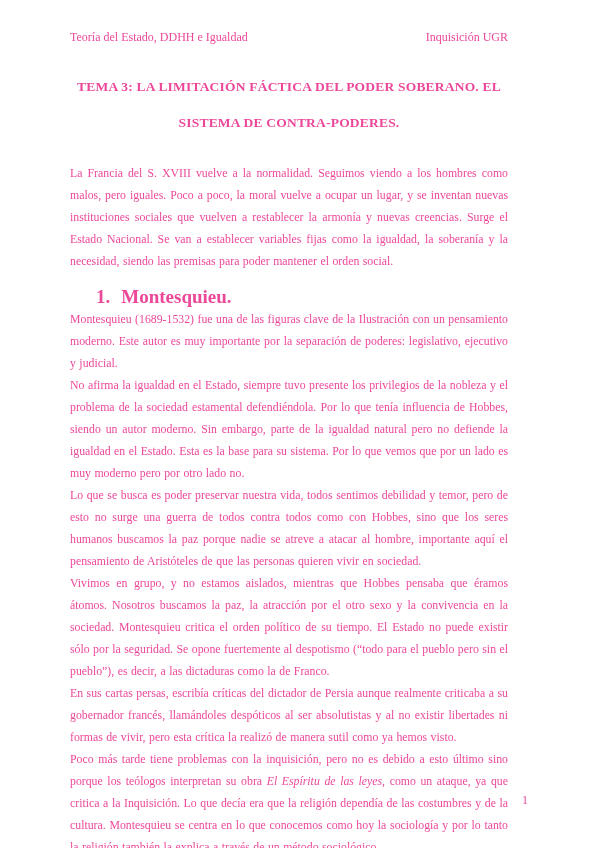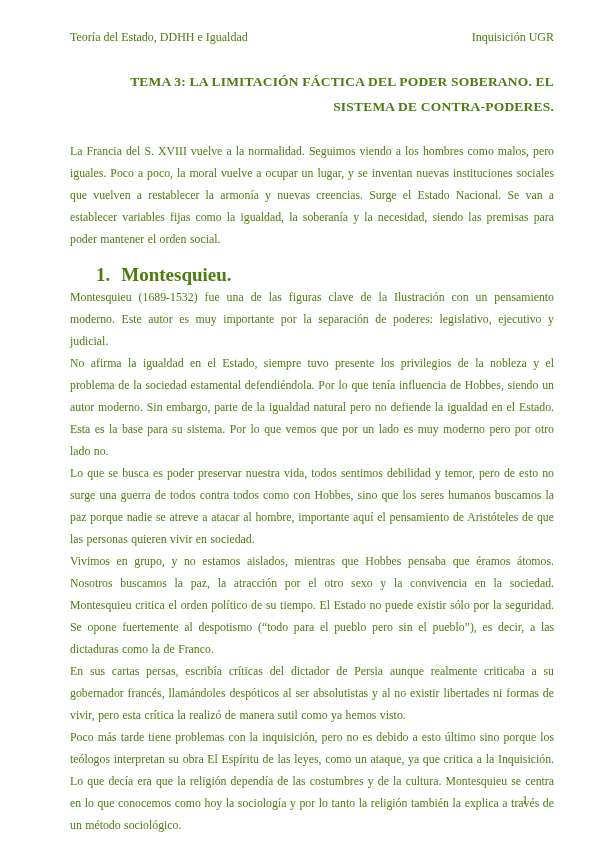--- a/index.html
+++ b/index.html
@@ -6,38 +6,38 @@
     margin: 0;
     padding: 0;
     background: #ffffff;
   }
   .page {
     position: relative;
     width: 600px;
     height: 848px;
     box-sizing: border-box;
     background: #ffffff;
-    color: #4d7c0f;
+    color: #ec4899;
     font-family: "Liberation Serif", "DejaVu Serif", serif;
-    padding: 30px 46px 0 70px;
+    padding: 30px 92px 0 70px;
     overflow: hidden;
   }
   .running-header {
     display: flex;
     justify-content: space-between;
     align-items: baseline;
     font-size: 12px;
     line-height: 15px;
   }
   .doc-title {
     margin: 24px 0 8px 0;
-    text-align: right;
+    text-align: center;
     font-size: 13.5px;
     font-weight: bold;
-    line-height: 25px;
+    line-height: 36px;
     letter-spacing: 0.2px;
   }
   .body-par {
     margin: 0;
     text-align: justify;
     font-size: 11.8px;
     line-height: 22px;
     word-spacing: 0.5px;
   }
   .intro {
@@ -54,20 +54,21 @@
     margin-right: 11px;
   }
   .page-number {
     position: absolute;
     right: 72px;
     bottom: 40px;
     font-size: 12px;
     line-height: 15px;
   }
   .book-title {
+    font-style: italic;
   }
 </style>
 </head>
 <body>
 
 <div class="page">
 
   <div class="running-header">
     <span>Teoría del Estado, DDHH e Igualdad</span>
     <span>Inquisición UGR</span>

